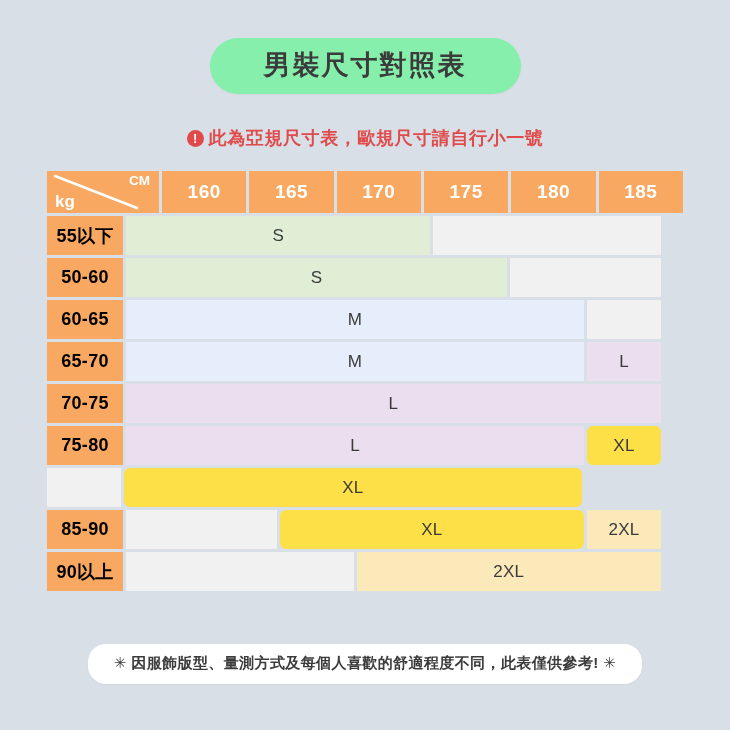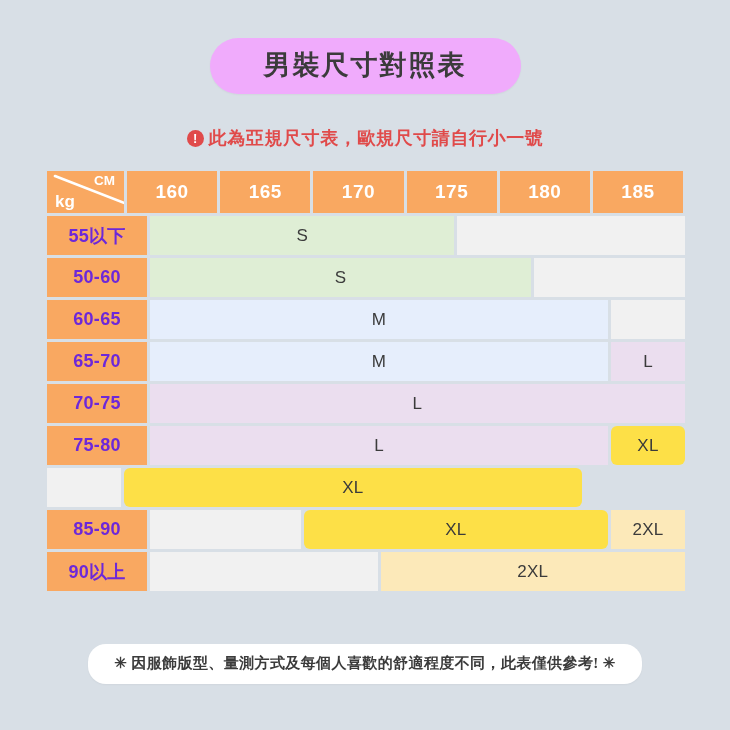--- a/index.html
+++ b/index.html
@@ -23,21 +23,21 @@
   
   .title-wrap {
     position: absolute;
     top: 38px;
     left: 0;
     width: 730px;
     display: flex;
     justify-content: center;
   }
   .title-pill {
-    background: #f0abfc;
+    background: #86efac;
     border-radius: 30px;
     padding: 11px 54px 13px 54px;
     box-shadow: 0 1px 2px rgba(0,0,0,0.04);
     text-align: center;
   }
   .title-text {
     font-size: 27px;
     font-weight: bold;
     color: #3b3b3b;
     letter-spacing: 2px;
@@ -94,21 +94,21 @@
   .hcell, .lcell, .dcell {
     box-sizing: border-box;
     display: flex;
     align-items: center;
     justify-content: center;
     height: 39px;
   }
 
   
   .corner {
-    width: 77px;
+    width: 112px;
     flex: none;
     margin-right: 3px;
     background: #f9a861;
     position: relative;
     overflow: hidden;
     height: 42px;
   }
   .corner .cm {
     position: absolute;
     right: 9px;
@@ -134,25 +134,25 @@
     background: #f9a861;
     color: #ffffff;
     font-size: 19px;
     font-weight: bold;
     letter-spacing: 0.5px;
     height: 42px;
   }
   .hcell:last-child { margin-right: 0; }
 
   .lcell {
-    width: 100px;
+    width: 76px;
     flex: none;
     margin-right: 3px;
     background: #f9a861;
-    color: #6d28d9;
+    color: #000000;
     font-size: 18px;
     font-weight: bold;
     letter-spacing: 0.3px;
   }
 
   .dcell {
     margin-right: 3px;
     color: #3b3b3b;
     font-size: 17px;
     font-weight: normal;
@@ -181,21 +181,20 @@
     border-radius: 18px;
     padding: 10px 26px 11px 26px;
     box-shadow: 0 1px 2px rgba(0,0,0,0.04);
   }
   .note-text {
     font-size: 15px;
     font-weight: bold;
     color: #3b3b3b;
     letter-spacing: 0.4px;
     white-space: nowrap;
-    font-family: Liberation Serif, serif;
   }
 </style>
 </head>
 <body>
 
 <div class="page">
 
   <div class="title-wrap">
     <div class="title-pill">
       <div class="title-text">男裝尺寸對照表</div>

